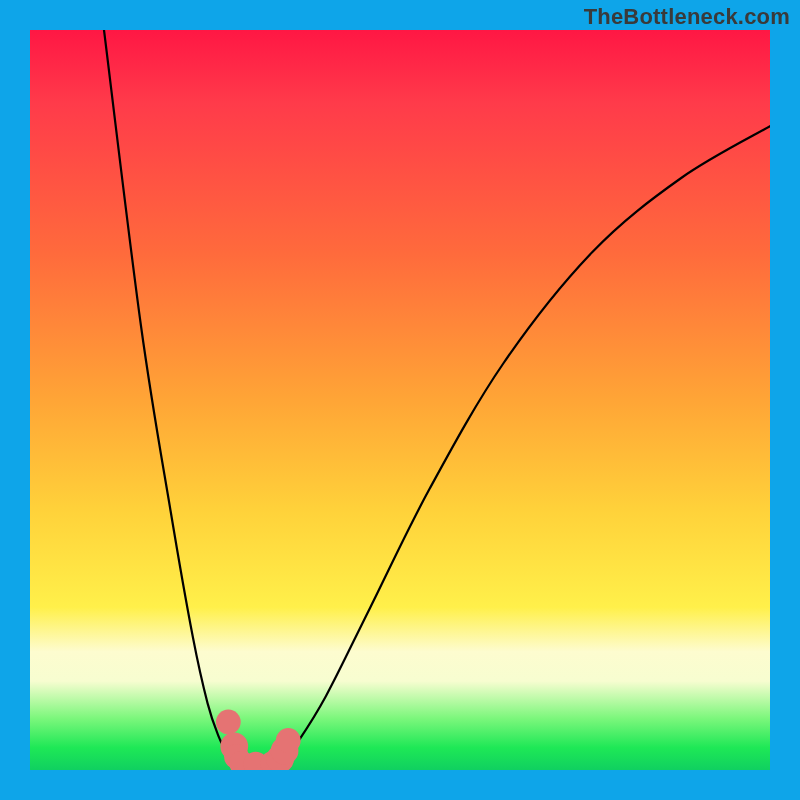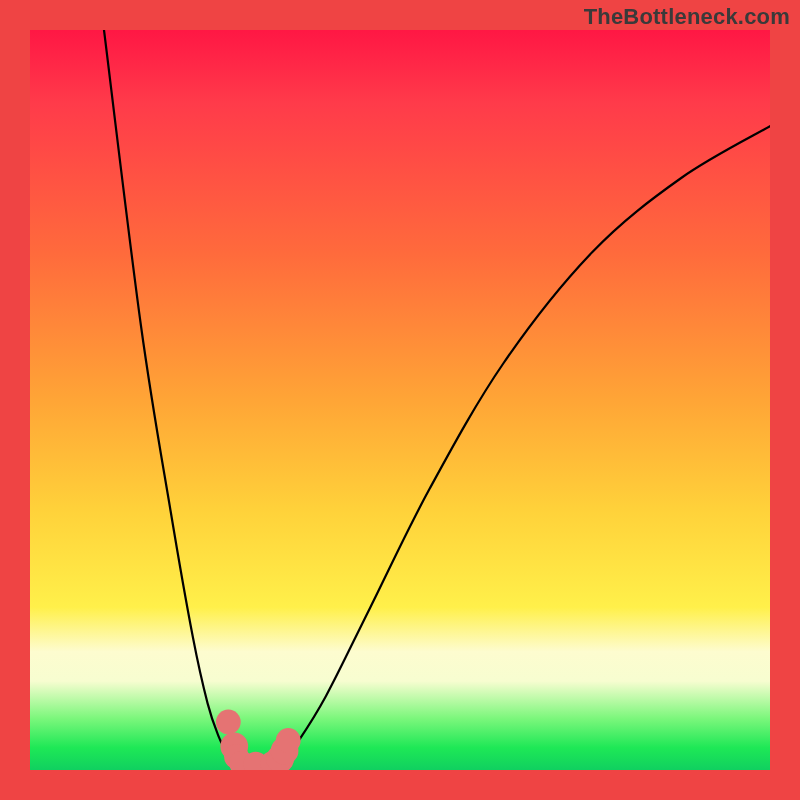--- a/index.html
+++ b/index.html
@@ -8,21 +8,21 @@
     width: 800px;
     height: 800px;
     overflow: hidden;
     background: #000;
     font-family: Arial, Helvetica, sans-serif;
   }
   .frame {
     position: relative;
     width: 800px;
     height: 800px;
-    background: #ef4444;
+    background: #0ea5e9;
   }
   .plot-area {
     position: absolute;
     left: 30px;
     top: 30px;
     width: 740px;
     height: 740px;
     
     background: linear-gradient(
       to bottom,

